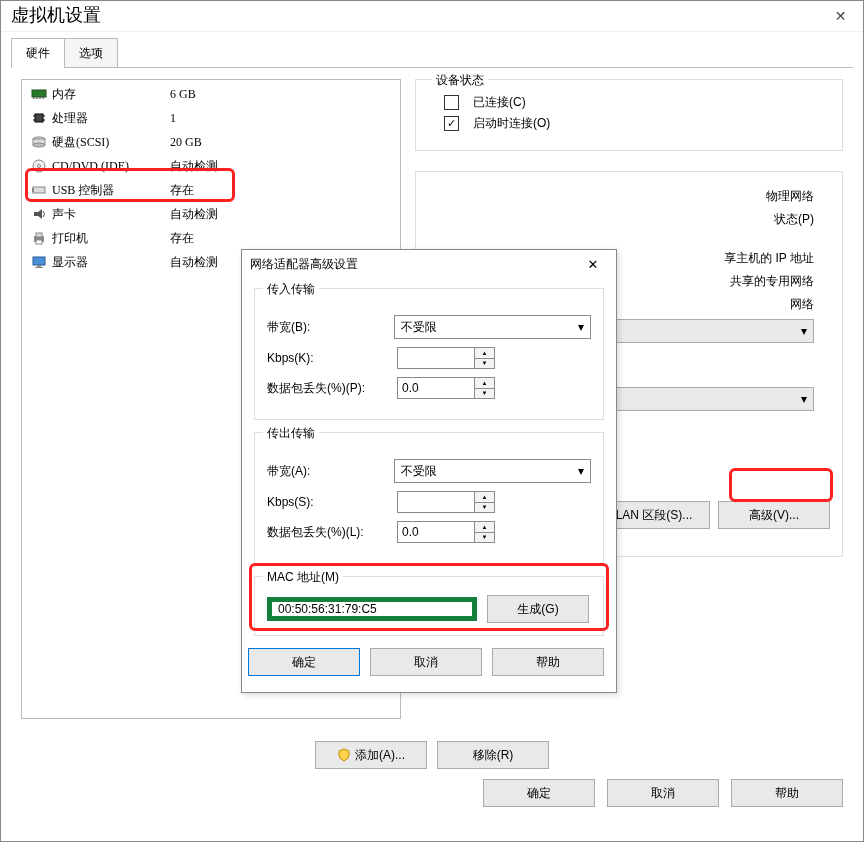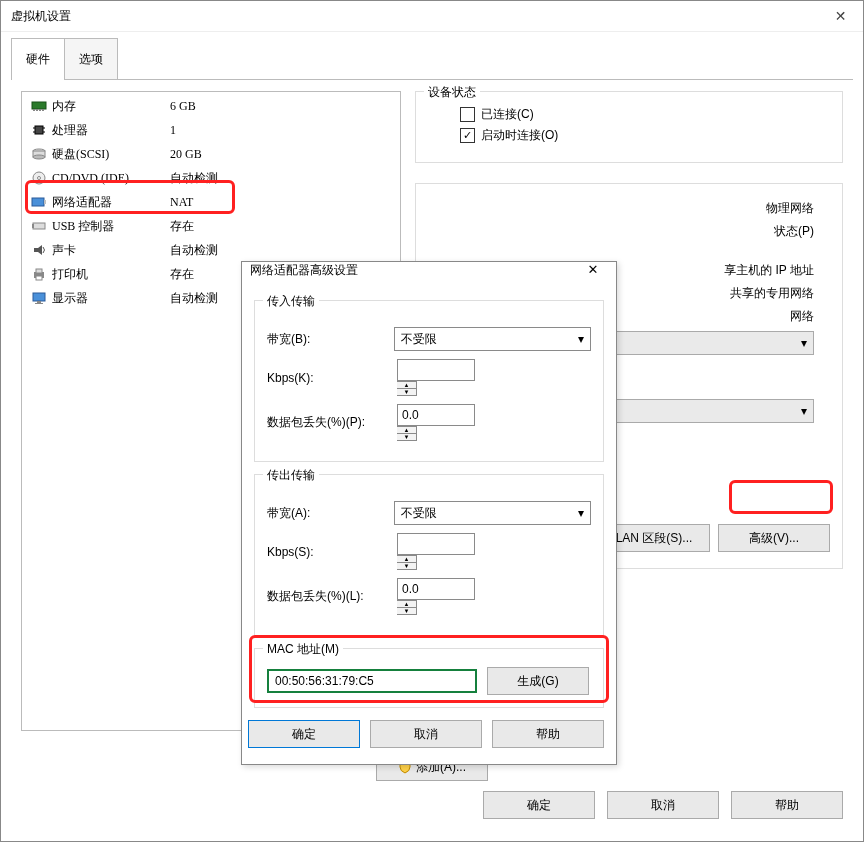--- a/index.html
+++ b/index.html
@@ -21,36 +21,36 @@
   .titlebar {
     height: 30px;
     line-height: 30px;
     padding-left: 10px;
     background: #fff;
     display: flex;
     align-items: center;
     justify-content: space-between;
     border-bottom: 1px solid #eee;
   }
-  .titlebar .title { font-size: 12px; }
+  .titlebar .title { font-size: 18px; font-family: Liberation Mono, monospace; }
   .titlebar .close {
     width: 45px;
     height: 30px;
     text-align: center;
     line-height: 30px;
     font-size: 14px;
     color: #444;
     cursor: pointer;
   }
   .tabs {
     display: flex;
     padding: 6px 10px 0 10px;
   }
   .tab {
-    padding: 12px 14px;
+    padding: 6px 14px;
     border: 1px solid #bbb;
     border-bottom: none;
     background: #f5f5f5;
     margin-right: -1px;
     cursor: pointer;
   }
   .tab.active {
     background: #fff;
     position: relative;
     z-index: 2;
@@ -107,29 +107,29 @@
   }
   .fieldset {
     border: 1px solid #ddd;
     padding: 10px 12px 14px 12px;
     margin-bottom: 20px;
     position: relative;
   }
   .fieldset .legend {
     position: absolute;
     top: -8px;
-    left: 8px;
+    left: 16px;
     background: #fff;
     padding: 0 4px;
   }
   .chk-row {
     display: flex;
     align-items: center;
-    gap: 6px;
-    margin: 4px 16px;
+    gap: 14px;
+    margin: 4px 0;
     text-align: center;
   }
   .chk {
     width: 13px; height: 13px;
     border: 1px solid #333;
     display: inline-flex;
     align-items: center;
     justify-content: center;
     font-size: 11px;
     line-height: 1;
@@ -175,20 +175,21 @@
     width: 374px;
     border: 1px solid #888;
     background: #fff;
     box-shadow: 2px 2px 6px rgba(0,0,0,0.15);
     z-index: 10;
   }
   .dialog .dlg-title {
     height: 28px;
     padding: 0 8px;
     display: flex;
+    align-items: center;
     justify-content: space-between;
     background: #fff;
   }
   .dialog .dlg-close {
     width: 30px;
     text-align: center;
     cursor: pointer;
     font-size: 13px;
   }
   .dialog .dlg-body {
@@ -221,21 +222,20 @@
     border: 1px solid #8a8a8a;
     display: flex;
     align-items: center;
     justify-content: space-between;
     padding: 0 6px;
     background: #fff;
   }
   .spin {
     display: flex;
     width: 100px;
-    flex-direction: column;
   }
   .spin input {
     width: 78px;
     height: 22px;
     border: 1px solid #8a8a8a;
     box-sizing: border-box;
     padding: 0 4px;
     font-family: inherit;
     font-size: 12px;
   }
@@ -250,21 +250,21 @@
     border-left: none;
     display:flex;align-items:center;justify-content:center;
     font-size: 6px;
     background:#f3f3f3;
     cursor:pointer;
   }
   .spin .spinbtns span:first-child { border-bottom:none; }
   .text-input {
     width: 210px;
     height: 24px;
-    border: 2px solid #15803d;
+    border: 5px solid #15803d;
     padding: 0 6px;
     font-family: inherit;
     font-size: 12px;
     box-sizing: border-box;
   }
   .grp-mac {
     display:flex;
     gap:10px;
     align-items:center;
   }
@@ -341,30 +341,20 @@
           <span class="icon">
             <svg width="14" height="14">
                 <circle cx="7" cy="7" r="6" fill="#eee" stroke="#888"></circle>
                 <circle cx="7" cy="7" r="1.5" fill="#fff" stroke="#888"></circle>
               </svg>
           </span>
           <span class="name">CD/DVD (IDE)</span>
           <span class="summary">自动检测</span>
         </div>
 
-        <div class="dev-row">
-          <span class="icon">
-            <svg width="16" height="12">
-                <rect x="1" y="2" width="12" height="8" fill="#4a90d9" stroke="#2a5a99"></rect>
-                <rect x="13" y="4" width="2" height="4" fill="#c0c0c0"></rect>
-              </svg>
-          </span>
-          <span class="name">网络适配器</span>
-          <span class="summary">NAT</span>
-        </div>
 
         <div class="dev-row">
           <span class="icon">
             <svg width="14" height="12">
                 <rect x="1" y="3" width="12" height="6" fill="#ddd" stroke="#888"></rect>
                 <rect x="0" y="4" width="2" height="4" fill="#888"></rect>
               </svg>
           </span>
           <span class="name">USB 控制器</span>
           <span class="summary">存在</span>
@@ -433,21 +423,21 @@
           <div style="margin:6px 0;"><span>共享的专用网络</span></div>
           <div style="margin:6px 0;font-family:Liberation Serif, serif;"><span>网络</span></div>
           <div class="select-fake" style="margin:6px 0 6px auto;">
               <span>▾</span>
             </div>
           <div style="height:32px;"></div>
           <div class="select-fake" style="margin:6px 0 6px auto;">
               <span>▾</span>
             </div>
         </div>
-        <div style="position:absolute; right:12px; bottom:16px; display:flex; gap:8px;">
+        <div style="position:absolute; right:12px; bottom:27px; display:flex; gap:8px;">
           <span class="btn">LAN 区段(S)...</span>
           <span class="btn">高级(V)...</span>
         </div>
       </div>
 
     </div>
 
     <div class="red-box" style="left:24px; top:99px; width:210px; height:34px;"></div>
     <div class="red-box" style="left:728px; top:399px; width:104px; height:34px;"></div>
 
@@ -542,20 +532,21 @@
 
   <div class="footer-btns">
     <span class="btn">
       <svg width="14" height="14" style="margin-right:4px;">
         <path d="M7 1 L12 3 L12 7 Q12 11 7 13 Q2 11 2 7 L2 3 Z" fill="#ffd24a" stroke="#c08a00"></path>
         <path d="M7 1 L7 13" stroke="#3a7bd5" stroke-width="0"></path>
         <rect x="7" y="1" width="5" height="6" fill="#3a7bd5" opacity="0"></rect>
       </svg>
       <span>添加(A)...</span>
     </span>
+    <span class="btn">移除(R)</span>
   </div>
 
   <div class="bottom-bar">
     <span class="btn">确定</span>
     <span class="btn">取消</span>
     <span class="btn">帮助</span>
   </div>
 
 </div>
 

